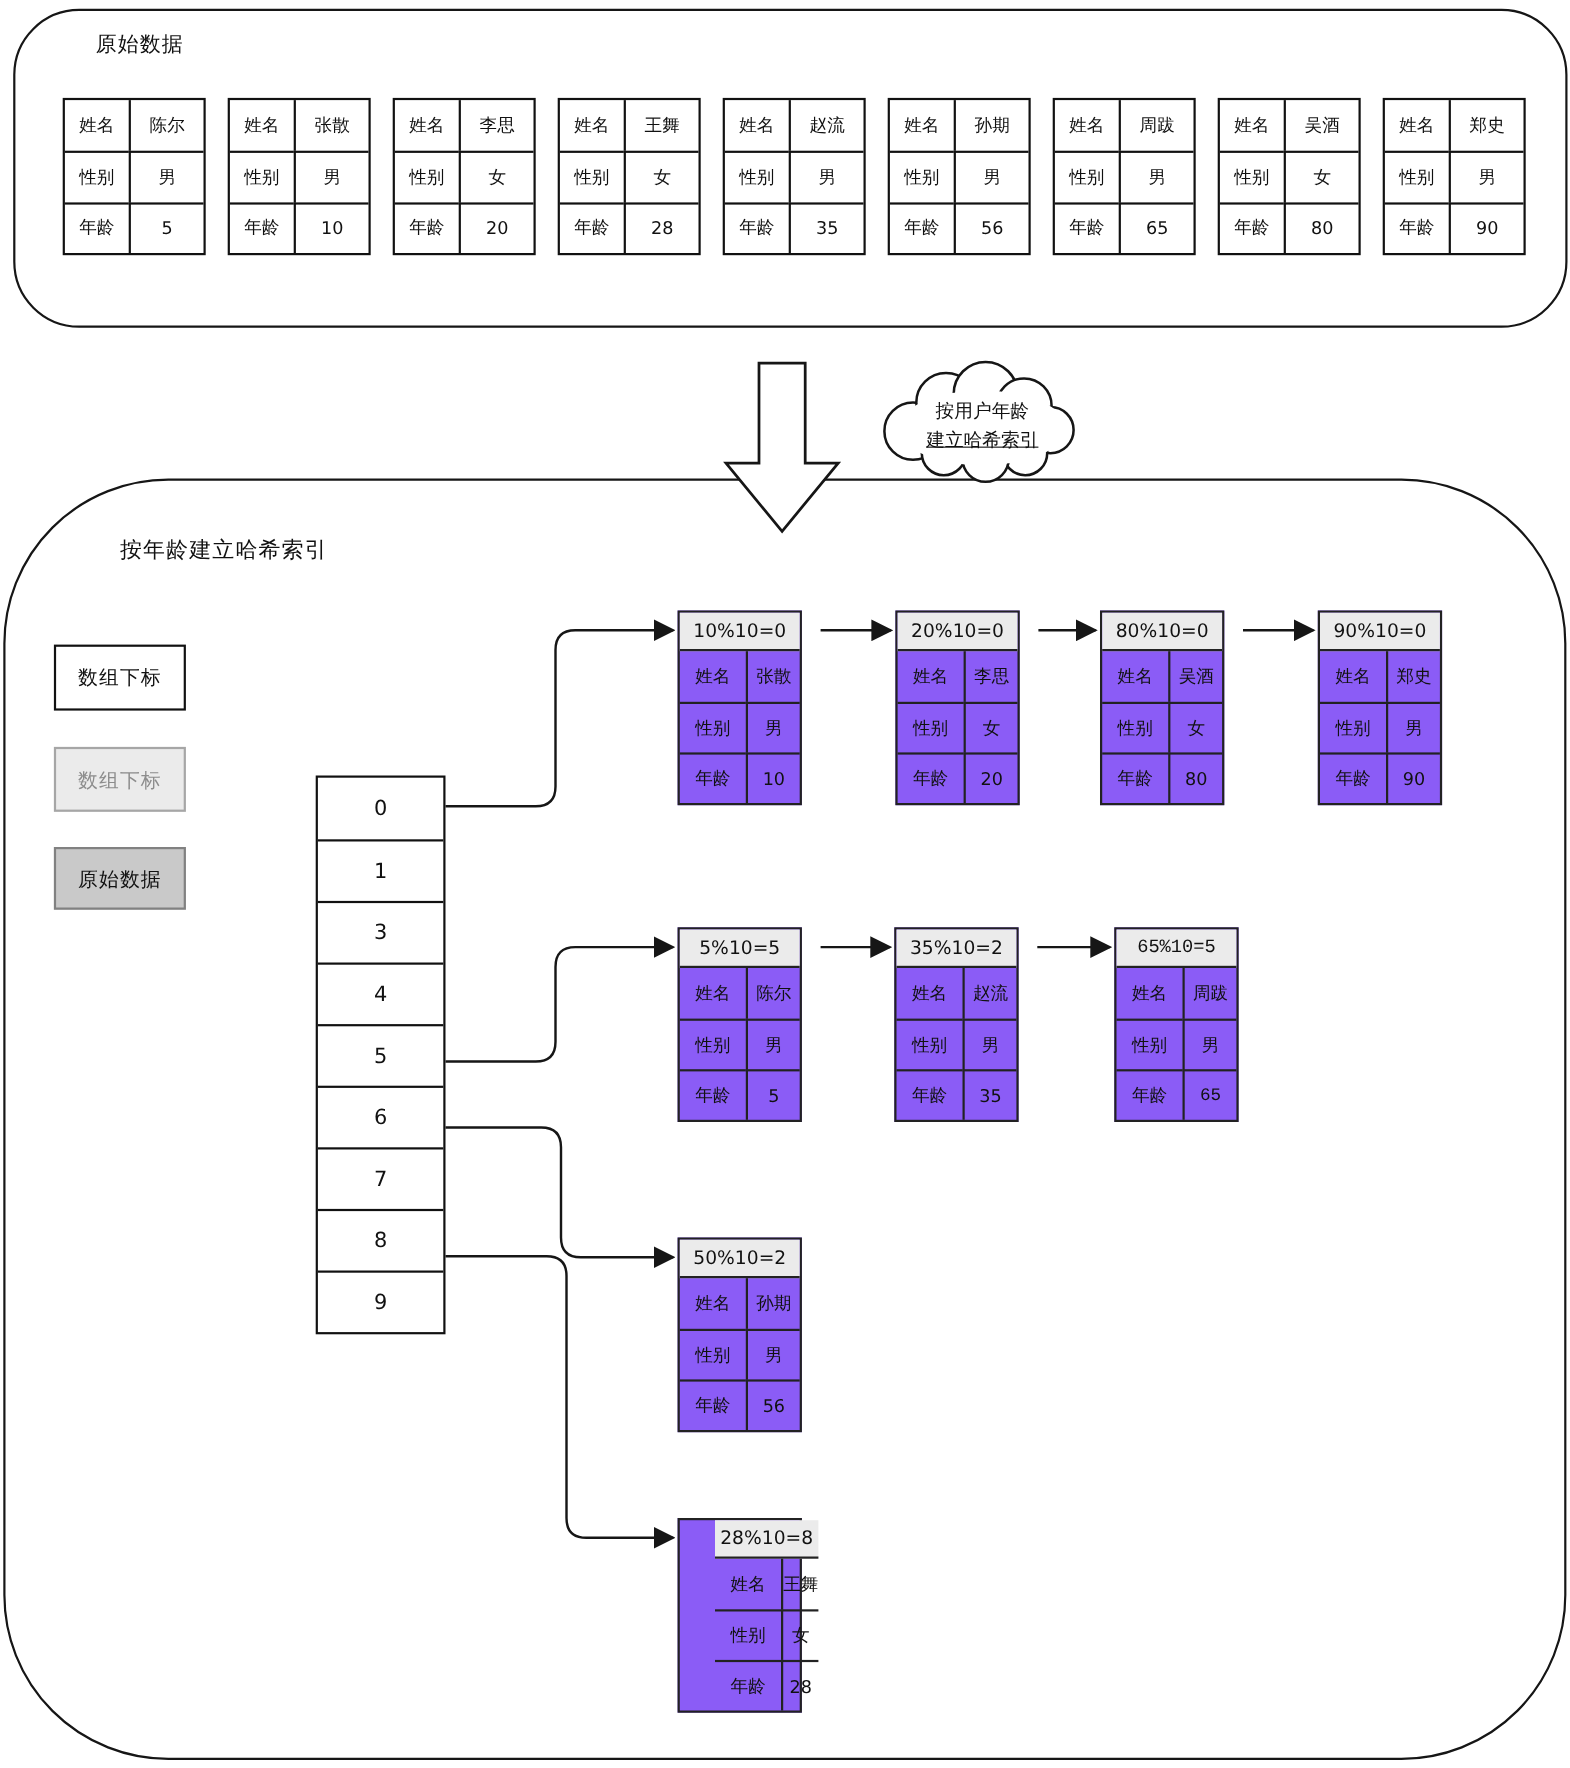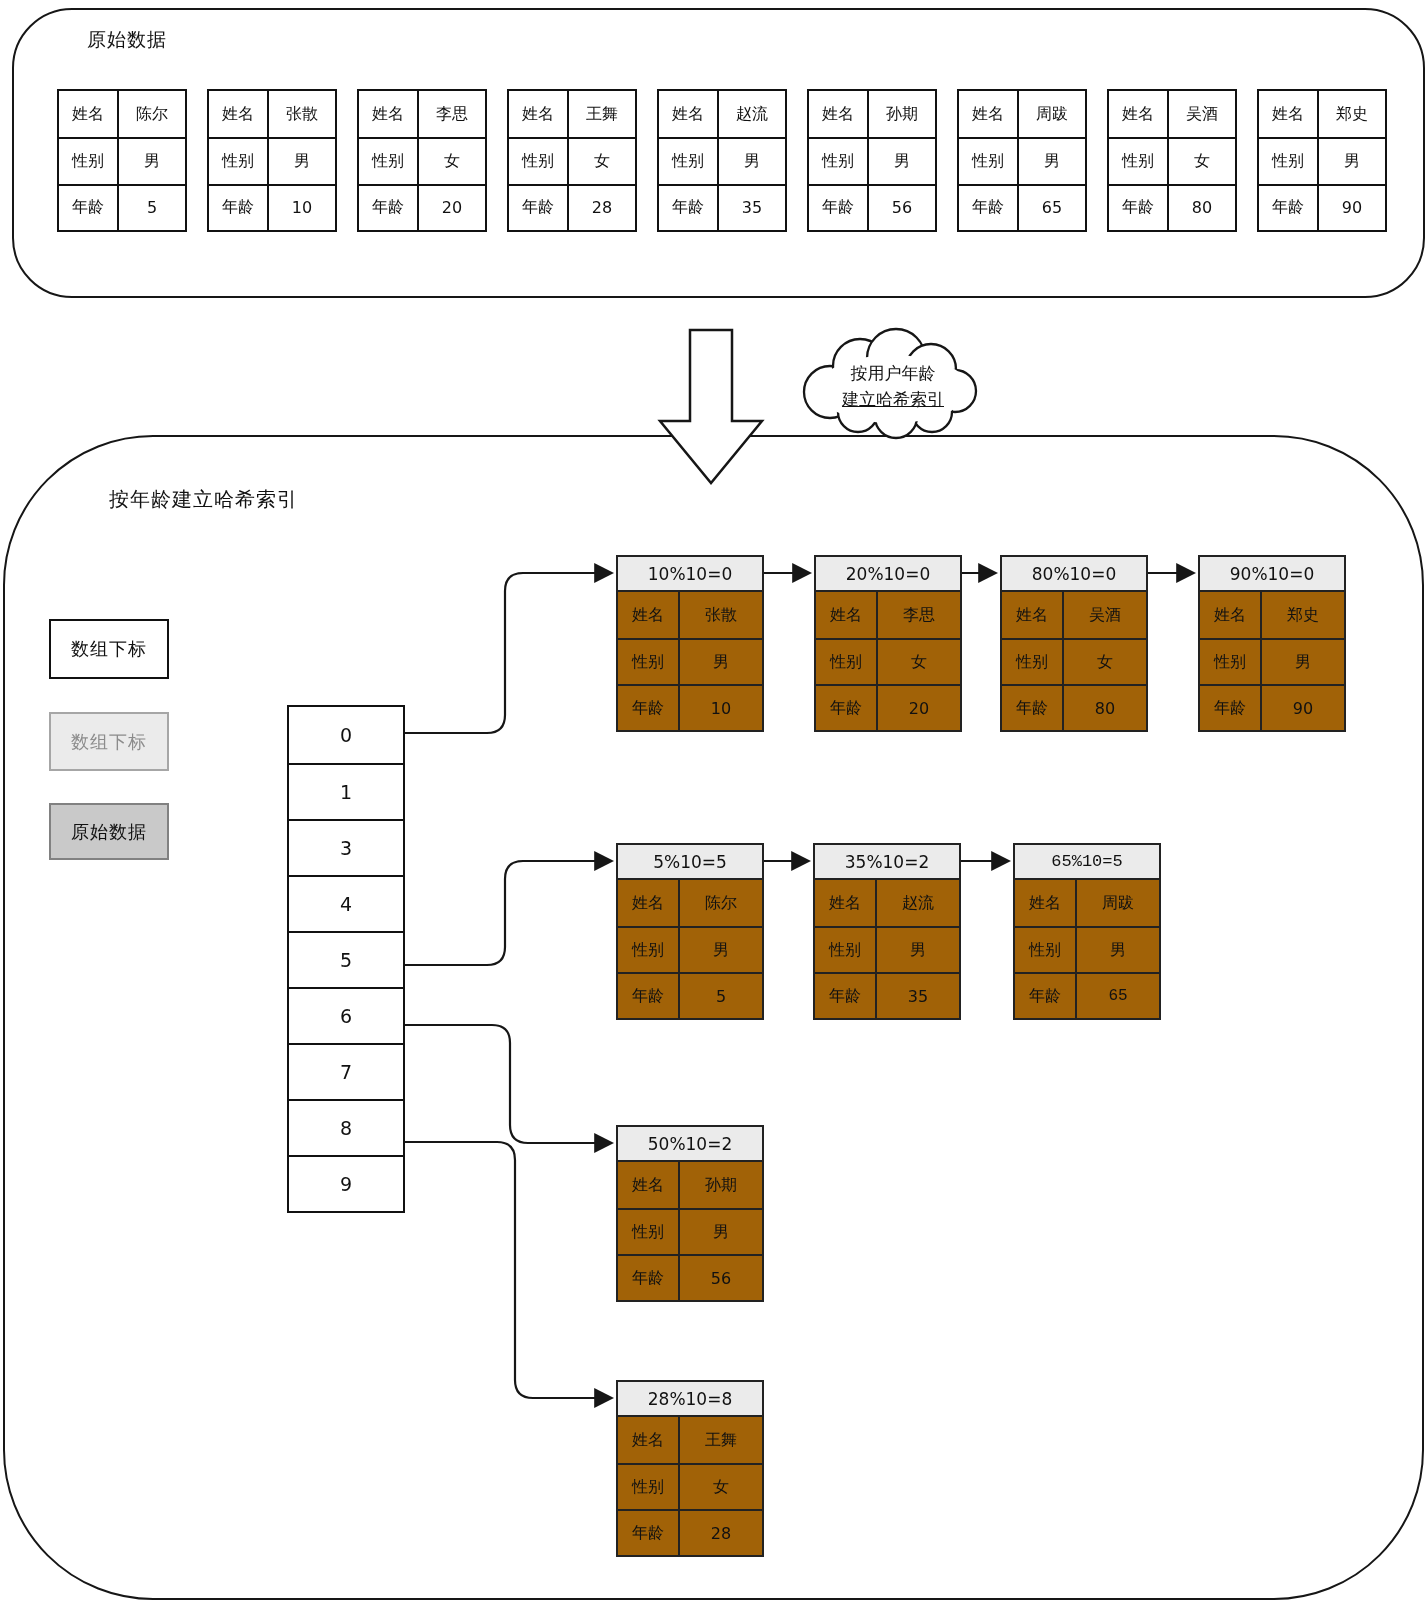--- a/index.html
+++ b/index.html
@@ -18,35 +18,35 @@
   
   .rec-table{position:absolute;width:130px;height:143px;display:grid;
     grid-template-columns:58px 1fr;grid-template-rows:repeat(3,1fr);
     border:2px solid #111;background:#fff;z-index:3;font-size:16px;}
   .rec-table .cell{display:flex;align-items:center;justify-content:center;white-space:nowrap;}
   .rec-table .col2{border-left:2px solid #111;}
   .rec-table .rtop{border-top:2px solid #111;}
 
   
   .legend-box{position:absolute;left:49px;width:120px;display:flex;align-items:center;
-    justify-content:center;font-size:18px;z-index:3;letter-spacing:1px;margin-top:33px;}
+    justify-content:center;font-size:18px;z-index:3;letter-spacing:1px;}
   #legend-0{top:586px;height:60px;background:#fff;border:2px solid #111;color:#111;}
   #legend-1{top:679px;height:59px;background:#ebebeb;border:2px solid #a6a6a6;color:#8c8c8c;}
   #legend-2{top:770px;height:57px;background:#c9c9c9;border:2px solid #818181;color:#111;}
 
   
   #array-col{position:absolute;left:287px;top:705px;width:118px;border:2px solid #111;
     background:#fff;z-index:3;}
   .arr-cell{height:56px;display:flex;align-items:center;justify-content:center;font-size:19px;}
   .arr-cell + .arr-cell{border-top:2px solid #111;}
 
   
-  .bucket{position:absolute;width:148px;height:177px;display:grid;
+  .bucket{position:absolute;width:113px;height:177px;display:grid;
     grid-template-columns:60px 1fr;grid-template-rows:35px repeat(3,1fr);
-    border:2px solid #222;background:#a16207;z-index:6;font-size:16px;}
+    border:2px solid #222;background:#8b5cf6;z-index:6;font-size:16px;}
   .bucket .hdr{grid-column:1/3;background:#ebebeb;border-bottom:2px solid #222;
     display:flex;align-items:center;justify-content:center;font-size:17px;}
   .bucket .c{display:flex;align-items:center;justify-content:center;white-space:nowrap;}
   .bucket .col2{border-left:2px solid #222;}
   .bucket .rtop{border-top:2px solid #222;}
 
   #overlay{position:absolute;left:0;top:0;width:1427px;height:1607px;z-index:4;pointer-events:none;}
 
   .cloud-text{position:absolute;left:793px;width:200px;text-align:center;font-size:17px;
     z-index:5;white-space:nowrap;}
@@ -220,21 +220,21 @@
       </div>
       <div class="bucket" style="left: 616px; top: 1125px;">
         <div class="hdr">50%10=2</div>
         <div class="c">姓名</div>
         <div class="c col2">孙期</div>
         <div class="c rtop">性别</div>
         <div class="c col2 rtop">男</div>
         <div class="c rtop">年龄</div>
         <div class="c col2 rtop">56</div>
       </div>
-      <div class="bucket" style="left: 616px; top: 1380px;">
+      <div class="bucket" style="left: 616px; top: 1380px; padding-left: 32px;">
         <div class="hdr">28%10=8</div>
         <div class="c">姓名</div>
         <div class="c col2">王舞</div>
         <div class="c rtop">性别</div>
         <div class="c col2 rtop">女</div>
         <div class="c rtop">年龄</div>
         <div class="c col2 rtop">28</div>
       </div>
     </div>
 

